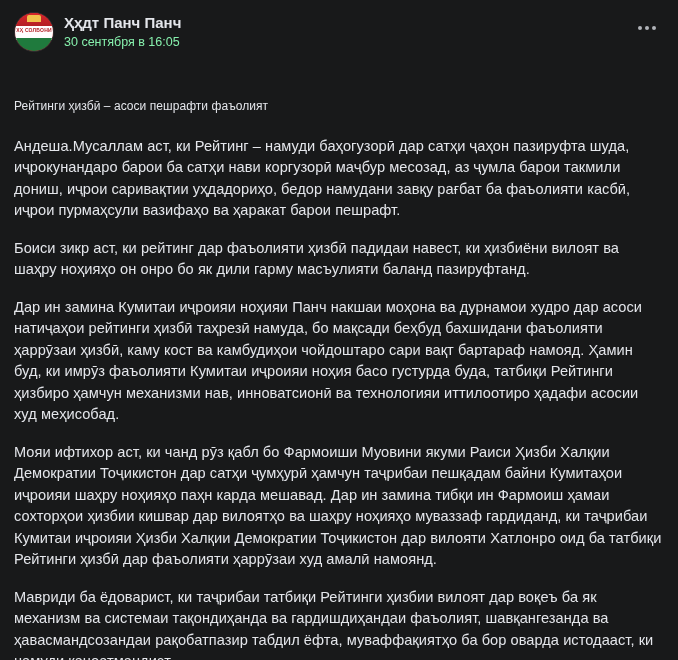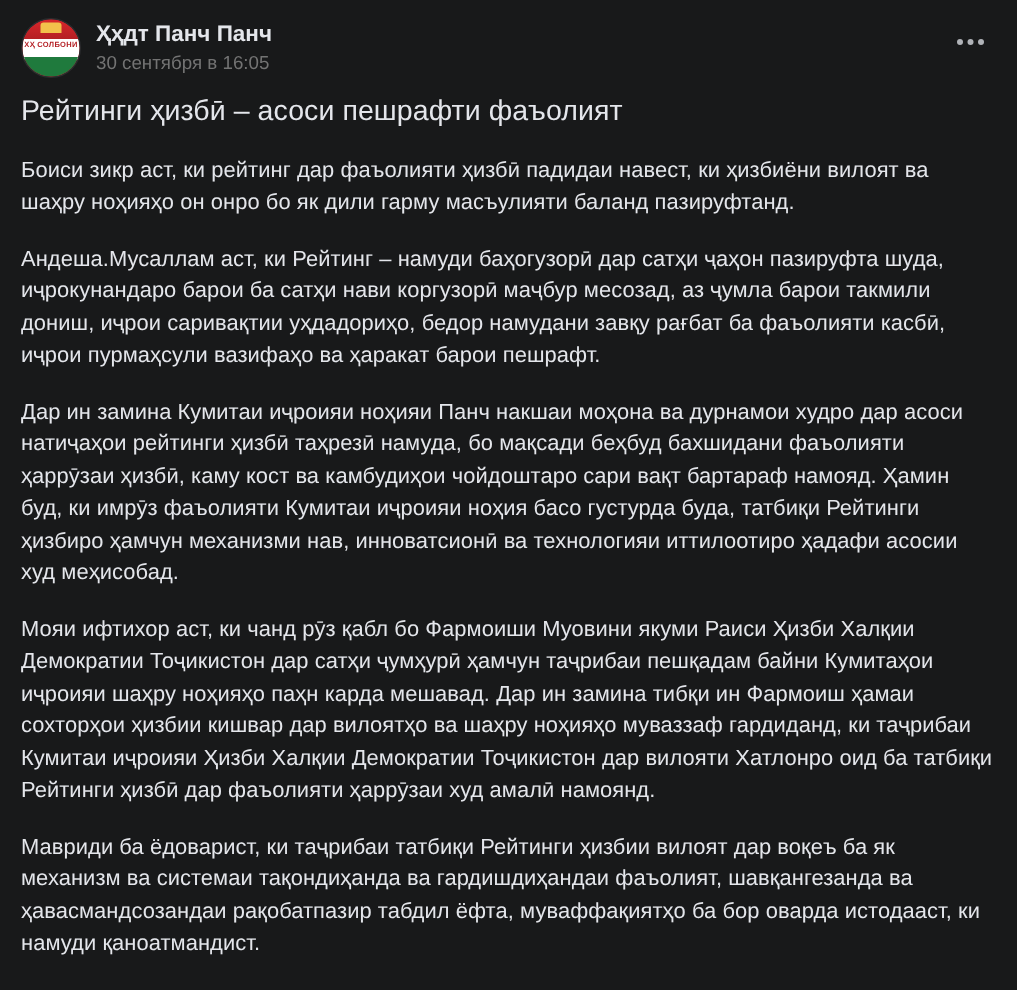--- a/index.html
+++ b/index.html
@@ -83,21 +83,21 @@
     padding-top: 1px;
   }
   .page-name {
     font-size: 15px;
     font-weight: bold;
     color: #e4e6eb;
     line-height: 19px;
   }
   .meta {
     font-size: 12.5px;
-    color: #737373;
+    color: #86efac;
     line-height: 16px;
     margin-top: 2px;
   }
   .menu-dots {
     position: absolute;
     top: 8px;
     right: 2px;
     width: 30px;
     height: 20px;
     display: flex;
@@ -118,22 +118,23 @@
   }
   .post-body p {
     margin: 0 0 16px 0;
     font-size: 14.6px;
     line-height: 21.5px;
     color: #e4e6eb;
     text-align: left;
     letter-spacing: 0.05px;
   }
   .post-body p.title {
-    font-size: 19px;
+    font-size: 12px;
     margin-bottom: 18px;
+    margin-top: 32px;
   }
 </style>
 </head>
 <body>
 
 <div class="post">
 
   <div class="post-header">
     <div class="avatar">
       <div class="emblem-top"></div>
@@ -148,22 +149,22 @@
     </div>
     <div class="menu-dots">
       <span></span>
       <span></span>
       <span></span>
     </div>
   </div>
 
   <div class="post-body">
     <p class="title">Рейтинги ҳизбӣ – асоси пешрафти фаъолият</p>
+    <p>Андеша.Мусаллам аст, ки Рейтинг – намуди баҳогузорӣ дар сатҳи ҷаҳон пазируфта шуда, иҷрокунандаро барои ба сатҳи нави коргузорӣ маҷбур месозад, аз ҷумла барои такмили дониш, иҷрои саривақтии уҳдадориҳо, бедор намудани завқу рағбат ба фаъолияти касбӣ, иҷрои пурмаҳсули вазифаҳо ва ҳаракат барои пешрафт.</p>
     <p>Боиси зикр аст, ки рейтинг дар фаъолияти ҳизбӣ падидаи навест, ки ҳизбиёни вилоят ва шаҳру ноҳияҳо он онро бо як дили гарму масъулияти баланд пазируфтанд.</p>
-    <p>Андеша.Мусаллам аст, ки Рейтинг – намуди баҳогузорӣ дар сатҳи ҷаҳон пазируфта шуда, иҷрокунандаро барои ба сатҳи нави коргузорӣ маҷбур месозад, аз ҷумла барои такмили дониш, иҷрои саривақтии уҳдадориҳо, бедор намудани завқу рағбат ба фаъолияти касбӣ, иҷрои пурмаҳсули вазифаҳо ва ҳаракат барои пешрафт.</p>
     <p>Дар ин замина Кумитаи иҷроияи ноҳияи Панч накшаи моҳона ва дурнамои худро дар асоси натиҷаҳои рейтинги ҳизбӣ таҳрезӣ намуда, бо мақсади беҳбуд бахшидани фаъолияти ҳаррӯзаи ҳизбӣ, каму кост ва камбудиҳои чойдоштаро сари вақт бартараф намояд. Ҳамин буд, ки имрӯз фаъолияти Кумитаи иҷроияи ноҳия басо густурда буда, татбиқи Рейтинги ҳизбиро ҳамчун механизми нав, инноватсионӣ ва технологияи иттилоотиро ҳадафи асосии худ меҳисобад.</p>
     <p>Мояи ифтихор аст, ки чанд рӯз қабл бо Фармоиши Муовини якуми Раиси Ҳизби Халқии Демократии Тоҷикистон дар сатҳи ҷумҳурӣ ҳамчун таҷрибаи пешқадам байни Кумитаҳои иҷроияи шаҳру ноҳияҳо паҳн карда мешавад. Дар ин замина тибқи ин Фармоиш ҳамаи сохторҳои ҳизбии кишвар дар вилоятҳо ва шаҳру ноҳияҳо муваззаф гардиданд, ки таҷрибаи Кумитаи иҷроияи Ҳизби Халқии Демократии Тоҷикистон дар вилояти Хатлонро оид ба татбиқи Рейтинги ҳизбӣ дар фаъолияти ҳаррӯзаи худ амалӣ намоянд.</p>
     <p>Мавриди ба ёдоварист, ки таҷрибаи татбиқи Рейтинги ҳизбии вилоят дар воқеъ ба як механизм ва системаи тақондиҳанда ва гардишдиҳандаи фаъолият, шавқангезанда ва ҳавасмандсозандаи рақобатпазир табдил ёфта, муваффақиятҳо ба бор оварда истодааст, ки намуди қаноатмандист.</p>
     <p>Мо масъулини Кумитаи иҷроияи ноҳияи Панч мутмаинем ва бод или пур гуфта метавонем, ки амалӣ шудани Рейтинги ҳизбӣ дар беҳбуд бахшидани фаъолияти ҳаррӯзаи мо мусоидат менамояд.</p>
 
   </div>
 
 </div>
 
 </body></html>

